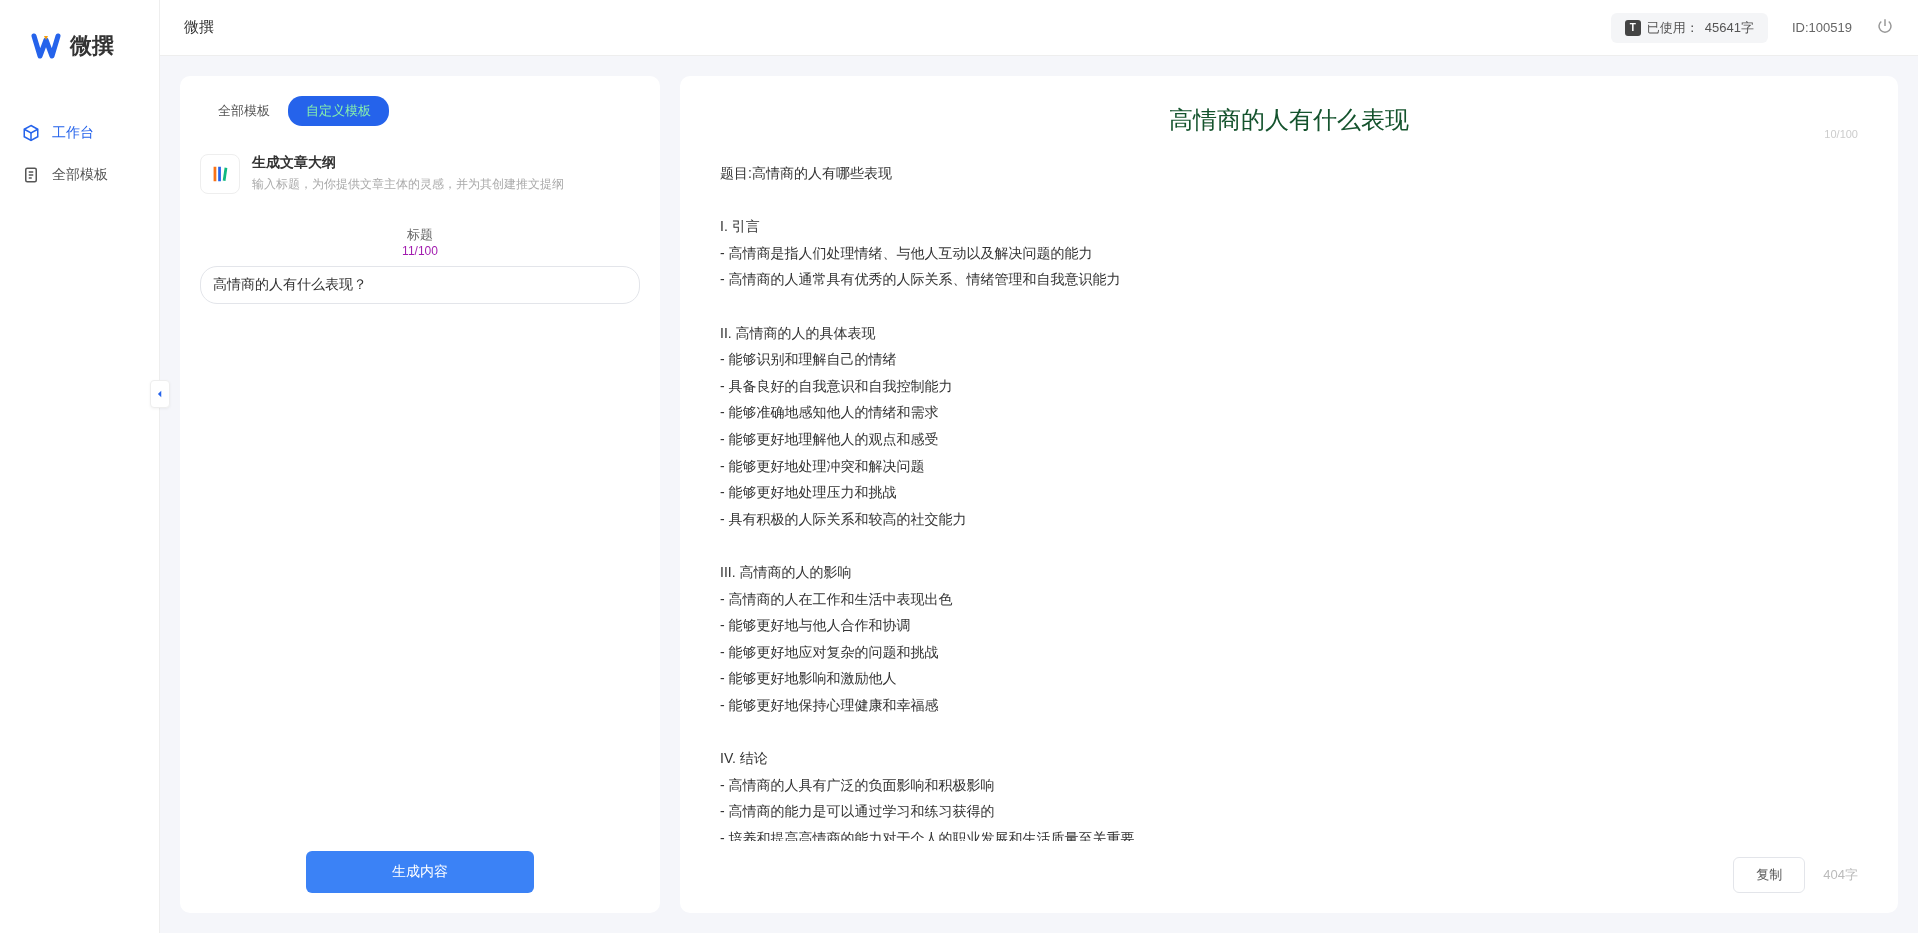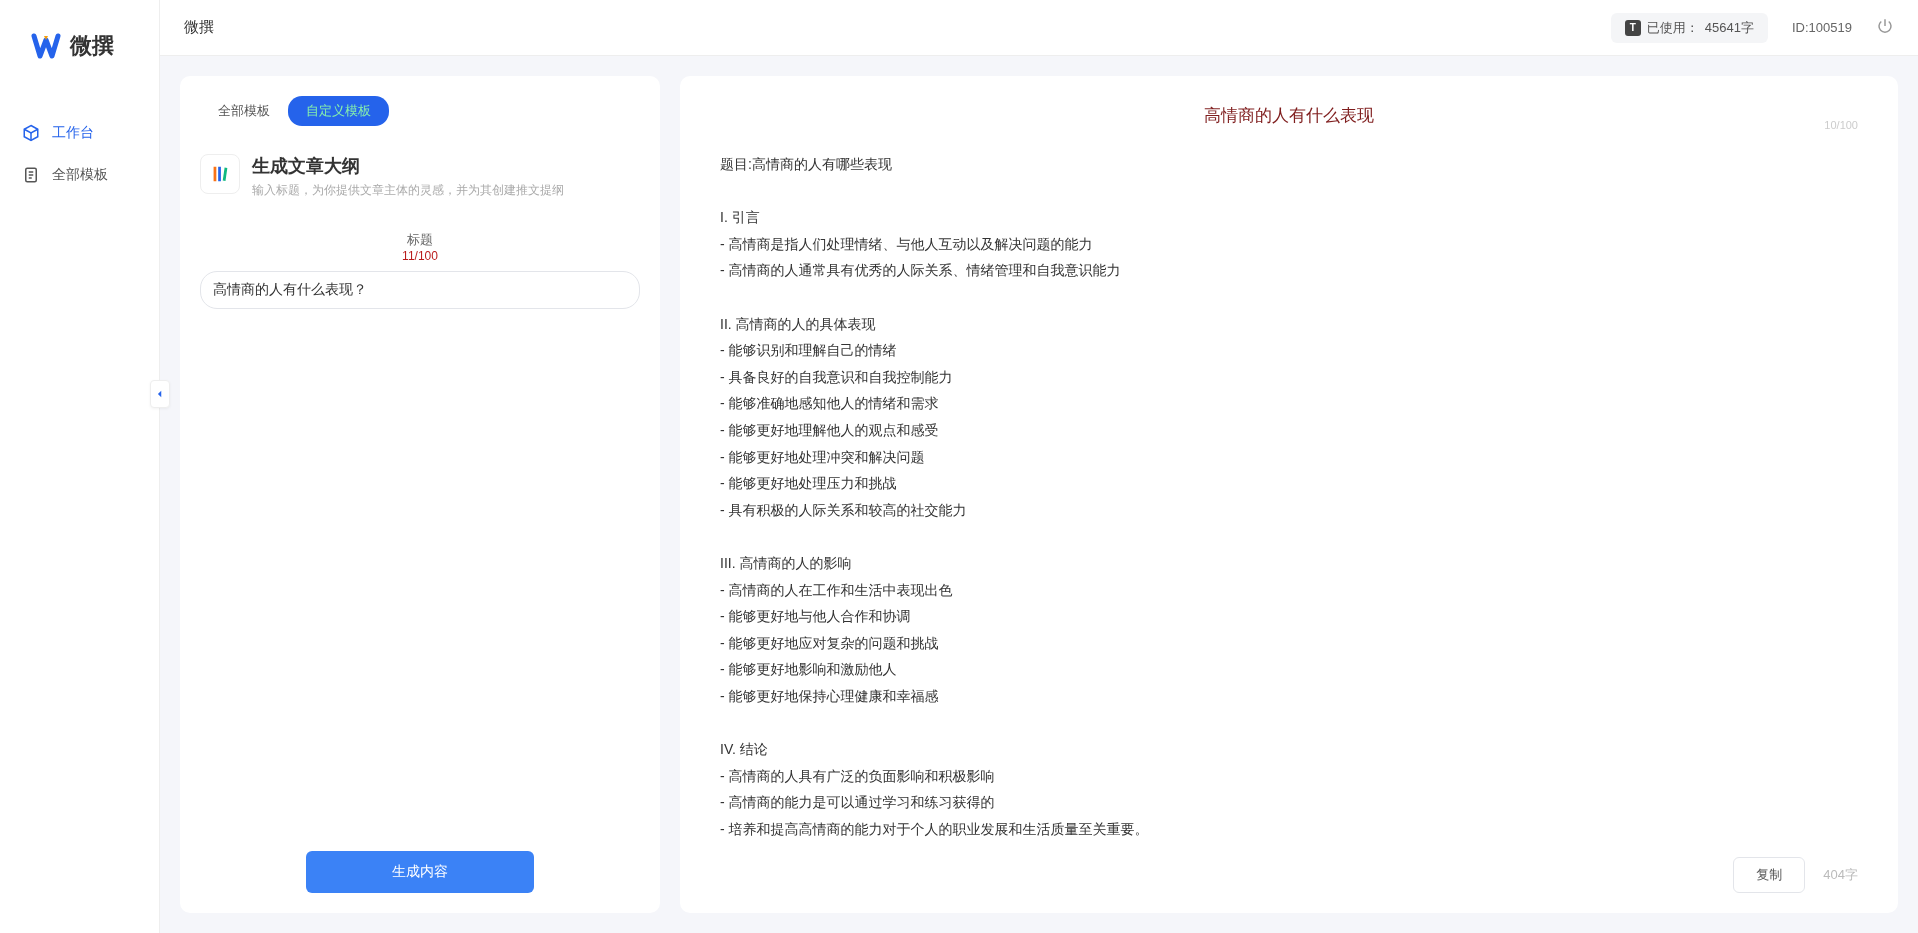--- a/index.html
+++ b/index.html
@@ -40,38 +40,38 @@
     .panel-right { flex: 1; }
     
     
     .tabs { padding: 20px 20px 12px; display: flex; gap: 0; }
     .tab { padding: 6px 18px; border-radius: 14px; font-size: 13px; cursor: pointer; color: #555; }
     .tab.active { background: #2563eb; color: #86efac; }
     
     .template-card { margin: 10px 20px 16px; display: flex; gap: 12px; padding: 6px 0; }
     .template-icon { width: 40px; height: 40px; background: #fff; border: 1px solid #eee; border-radius: 8px; display: flex; align-items: center; justify-content: center; font-size: 18px; }
     .template-info { flex: 1; }
-    .template-title { font-size: 18px; font-weight: 600; color: #333; margin-bottom: 4px; }
+    .template-title { font-size: 14px; font-weight: 600; color: #333; margin-bottom: 4px; }
     .template-desc { font-size: 12px; color: #aaa; }
     
     .field-section { padding: 10px 20px; }
     .field-label-row { display: flex; justify-content: space-between; align-items: center; margin-bottom: 8px; flex-direction: column; }
     .field-label { font-size: 13px; color: #666; }
-    .field-counter { font-size: 12px; color: #b91c1c; }
+    .field-counter { font-size: 12px; color: #a21caf; }
     .text-input { width: 100%; border: 1px solid #e3e5ea; border-radius: 17px; padding: 10px 12px; font-size: 14px; color: #333; outline: none; }
     
     .clear-link { text-align: center; padding: 14px 0; }
     .clear-link span { color: #999; font-size: 13px; cursor: pointer; display: inline-flex; align-items: center; gap: 4px; }
     
     .panel-left-footer { margin-top: auto; padding: 20px; display: flex; justify-content: center; }
     .generate-btn { width: 228px; background: #3b82f6; color: #fff; border: none; border-radius: 6px; padding: 12px 0; font-size: 14px; cursor: pointer; }
     
     
     .result-header { position: relative; padding: 28px 40px 8px; }
-    .result-title { text-align: center; font-size: 17px; font-weight: 400; font-family: "Songti SC", SimSun, serif; color: #7f1d1d; }
+    .result-title { text-align: center; font-size: 24px; font-weight: 400; font-family: "Songti SC", SimSun, serif; color: #14532d; }
     .result-title-counter { position: absolute; right: 40px; bottom: 4px; font-size: 11px; color: #ccc; }
     
     .result-body { flex: 1; padding: 16px 40px; overflow-y: auto; line-height: 1.9; font-size: 14px; color: #333; white-space: pre-wrap; }
     
     .result-footer { padding: 16px 40px 20px; display: flex; justify-content: flex-end; align-items: center; gap: 18px; }
     .copy-btn { background: #fff; border: 1px solid #e3e5ea; border-radius: 6px; padding: 8px 22px; font-size: 13px; color: #555; cursor: pointer; }
     .word-count { color: #bbb; font-size: 13px; }
     
     
     .collapse-handle { position: fixed; left: 150px; top: 380px; width: 20px; height: 28px; background: #fff; border: 1px solid #eee; border-radius: 4px; display: flex; align-items: center; justify-content: center; color: #2563eb; cursor: pointer; z-index: 10; box-shadow: 0 1px 3px rgba(0,0,0,.05); }

